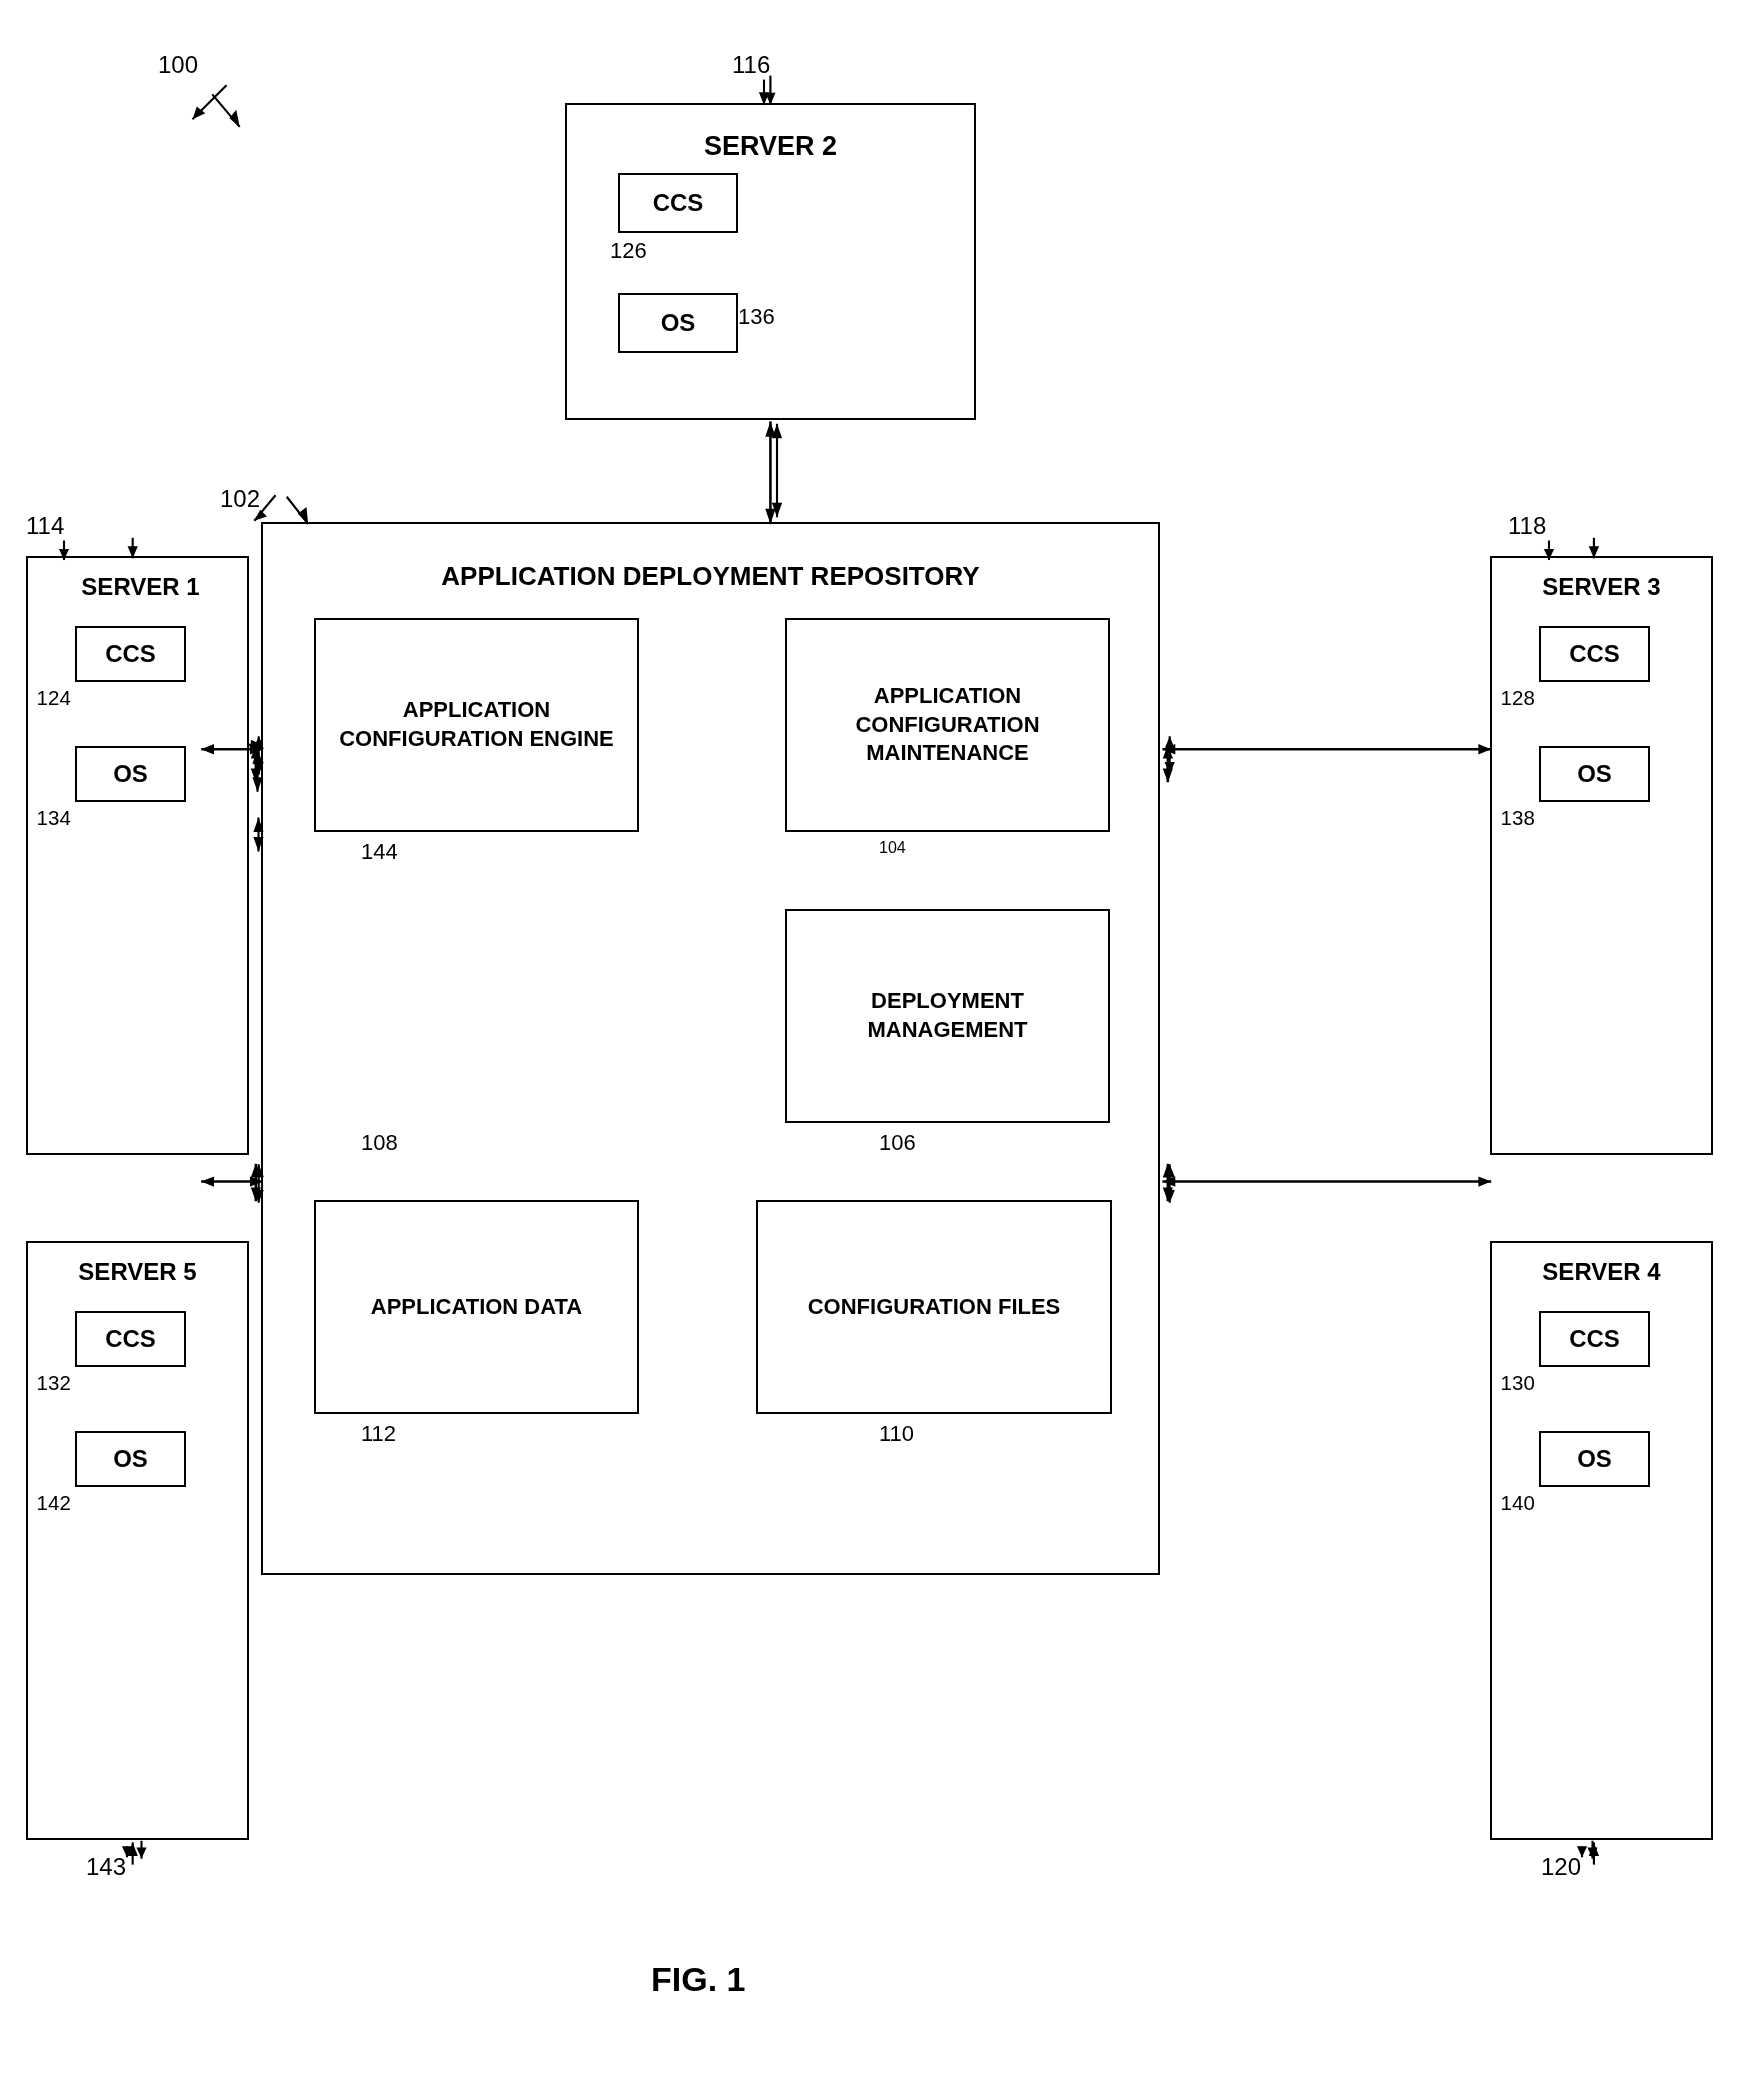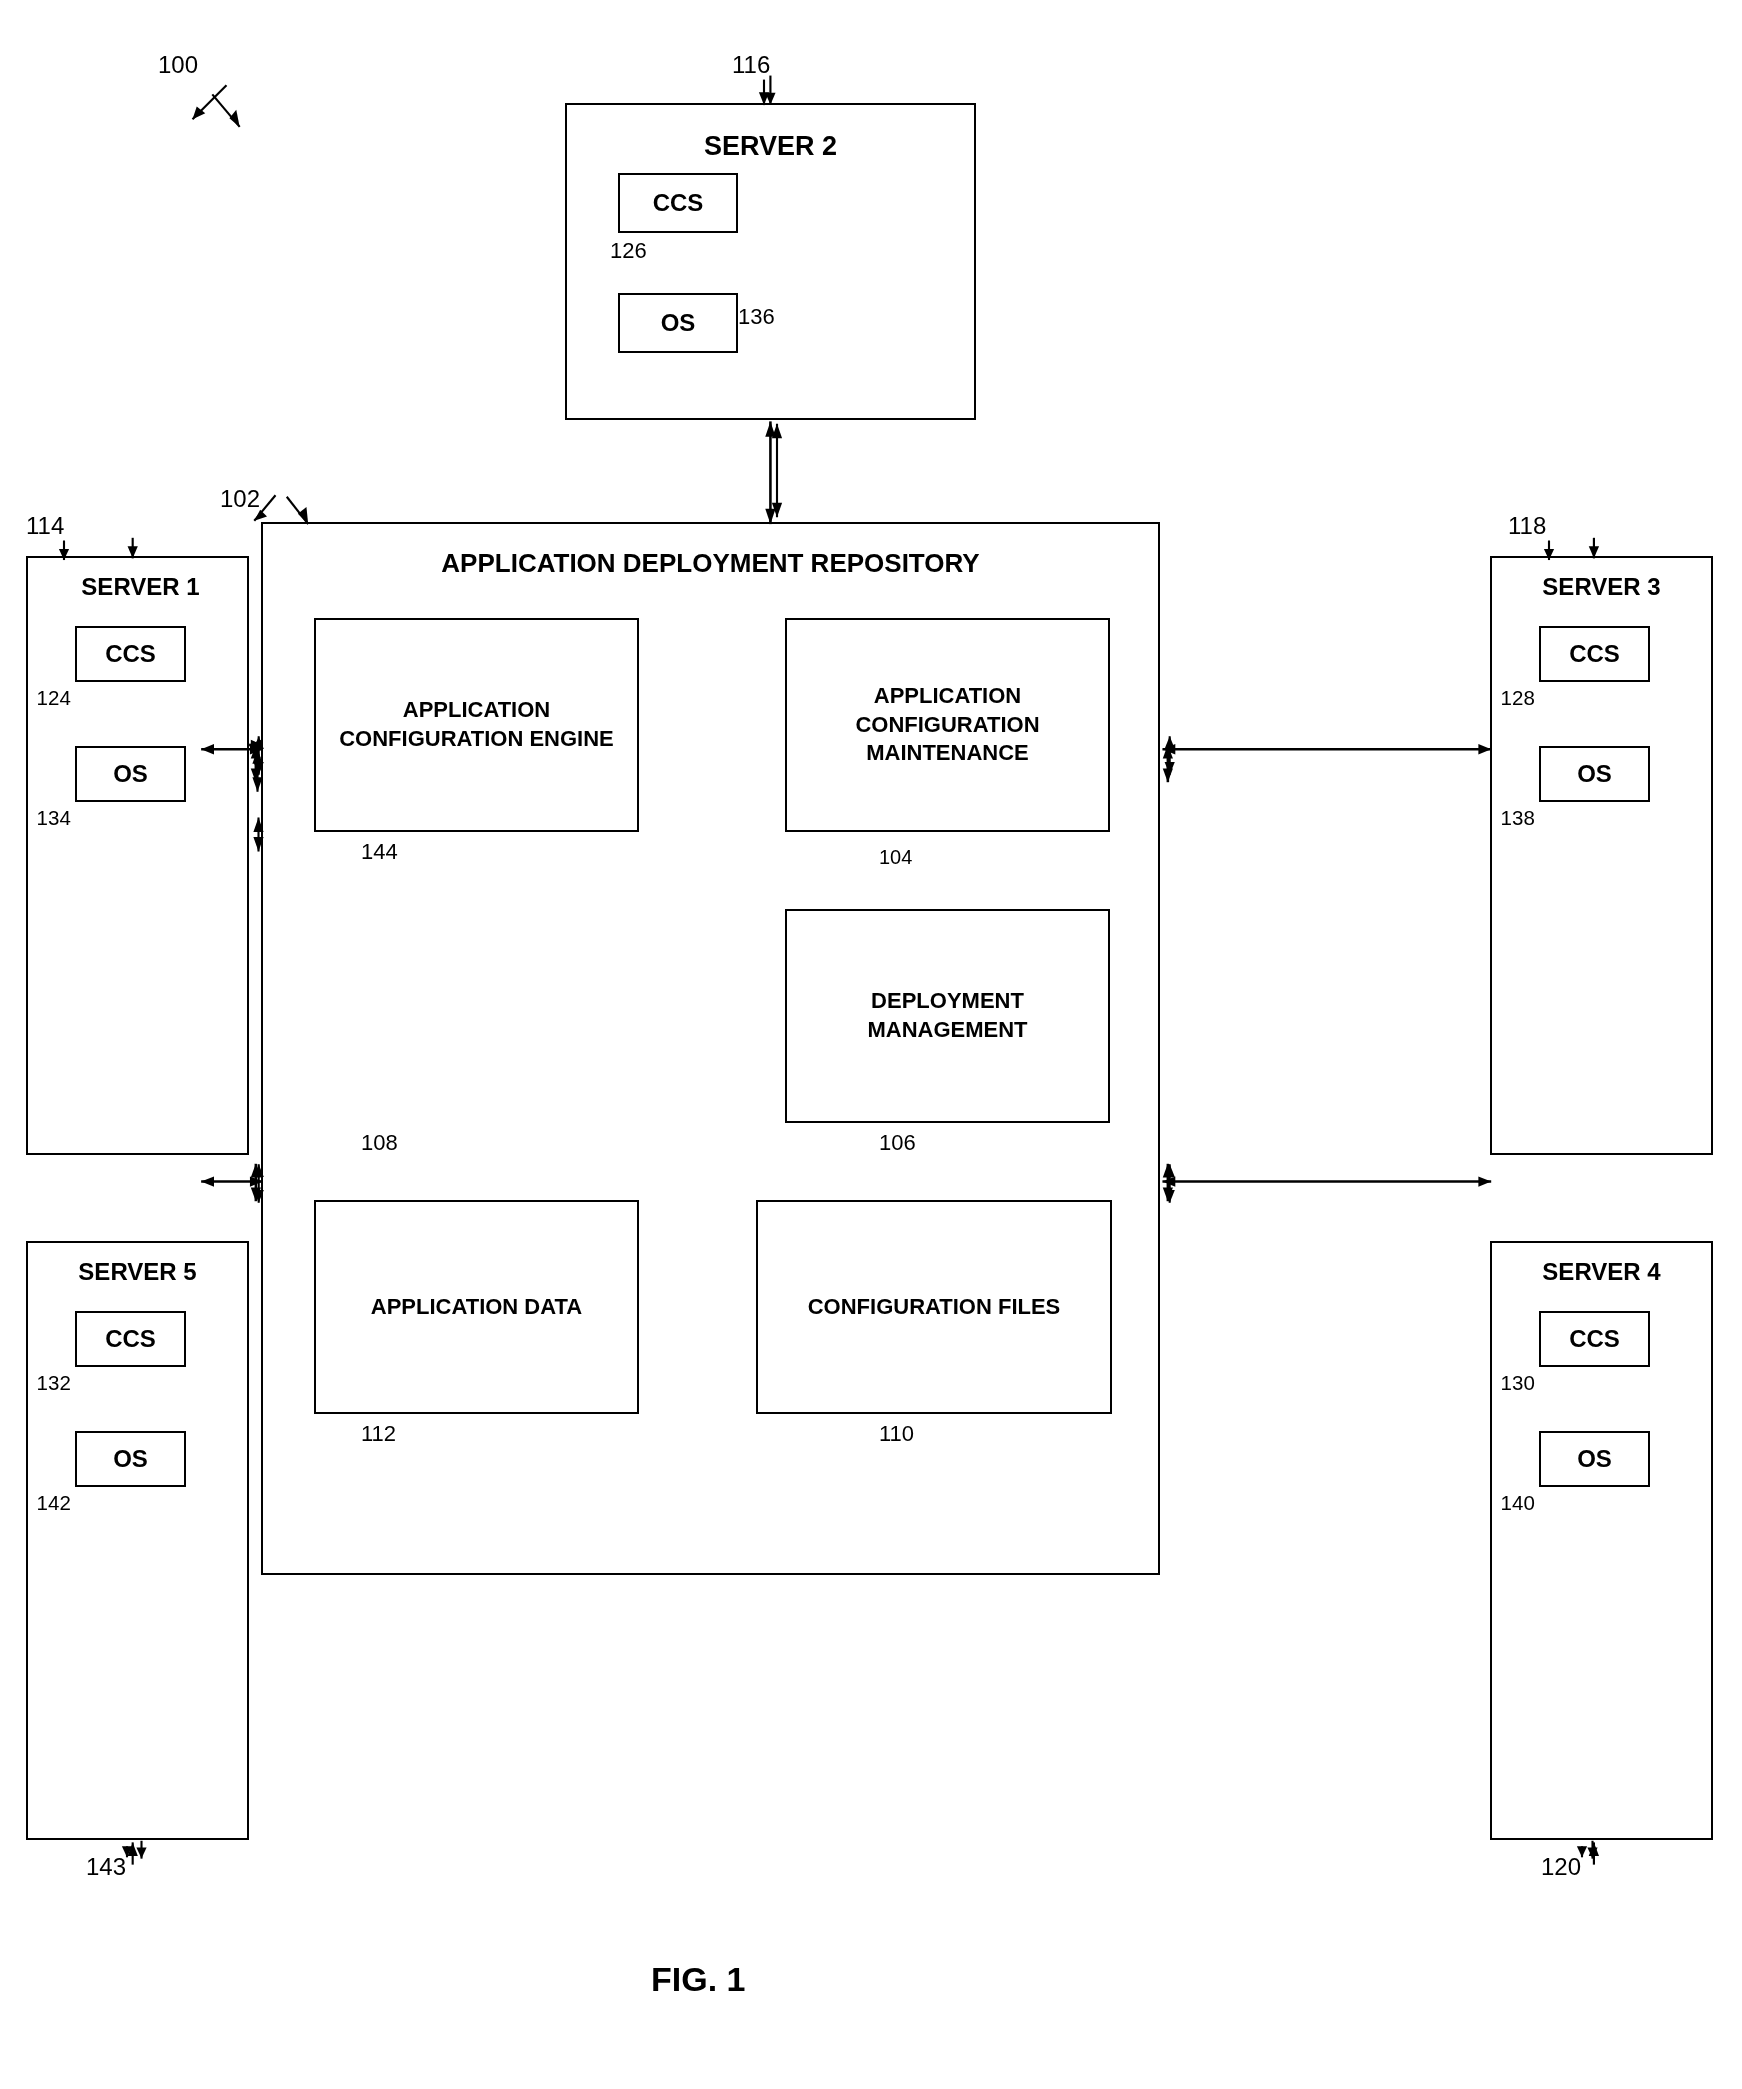--- a/index.html
+++ b/index.html
@@ -94,39 +94,39 @@
   </svg>
 
   <svg style="position:absolute; left:760px; top:419px;" width="34" height="103" viewBox="0 0 40 120">
     <line x1="20" y1="5" x2="20" y2="115" stroke="#000" stroke-width="2.5"></line>
     <polygon points="20,5 14,22 26,22" fill="#000"></polygon>
     <polygon points="20,115 14,98 26,98" fill="#000"></polygon>
   </svg>
 
   <div class="box" style="left:261px; top:522px; width:899px; height:1053px;">
 
-    <div style="position:absolute; top:23px; width:100%; text-align:center; font-size:26px; font-weight:bold; line-height:1.3;">APPLICATION DEPLOYMENT REPOSITORY</div>
+    <div style="position:absolute; top:36px; width:100%; text-align:center; font-size:26px; font-weight:bold; line-height:1.3;">APPLICATION DEPLOYMENT REPOSITORY</div>
 
     <div style="position:absolute; top:-39px; left:-43px; font-size:24px;">102</div>
     <svg style="position:absolute; top:-33px; left:-13px;" width="34" height="34" viewBox="0 0 40 40">
       <line x1="30" y1="5" x2="5" y2="35" stroke="#000" stroke-width="2.5"></line>
       <polygon points="5,35 12,22 20,30" fill="#000"></polygon>
     </svg>
 
     <div class="box" style="left:51px; top:94px; width:325px; height:214px;">
       <div class="box-title" style="font-size:22px;">APPLICATION CONFIGURATION ENGINE</div>
     </div>
 
     <div style="position:absolute; left:98px; top:315px; font-size:22px;">144</div>
 
     <div class="box" style="left:522px; top:94px; width:325px; height:214px;">
       <div class="box-title" style="font-size:22px;">APPLICATION CONFIGURATION MAINTENANCE</div>
     </div>
 
-    <div style="position:absolute; left:616px; top:315px; font-size:20px;margin-top:7px;">104</div>
+    <div style="position:absolute; left:616px; top:315px; font-size:16px;">104</div>
 
 
     <div style="position:absolute; left:98px; top:606px; font-size:22px;">108</div>
 
     <div class="box" style="left:522px; top:385px; width:325px; height:214px;">
       <div class="box-title" style="font-size:22px;">DEPLOYMENT MANAGEMENT</div>
     </div>
 
     <div style="position:absolute; left:616px; top:606px; font-size:22px;">106</div>
 

